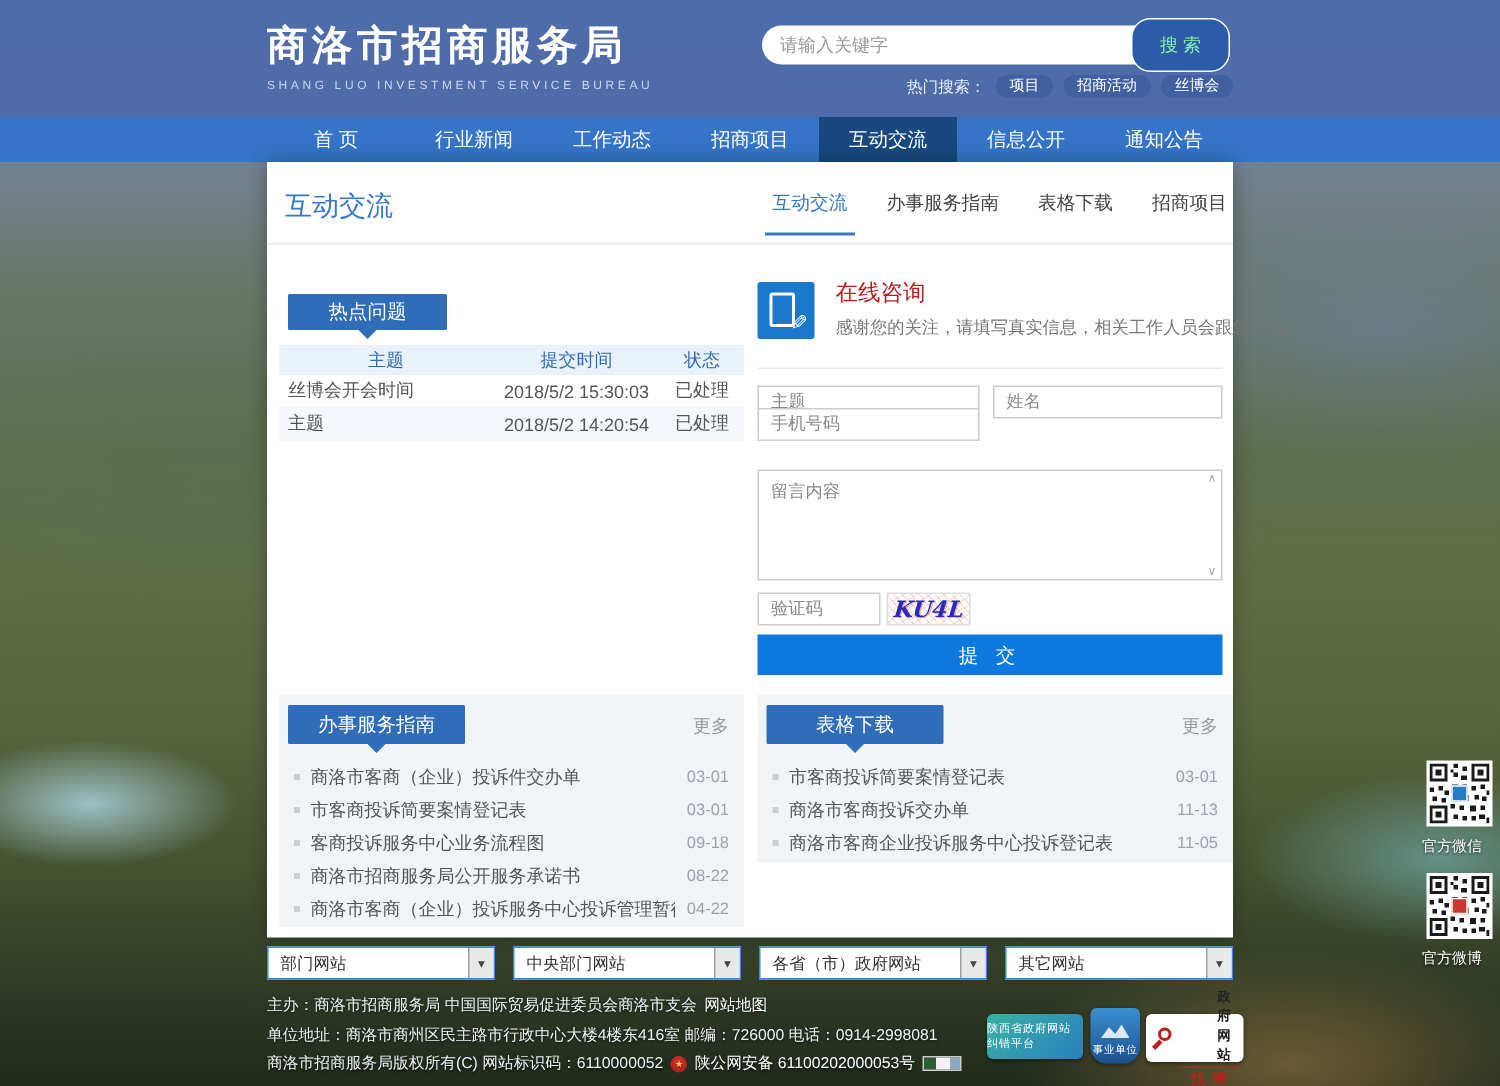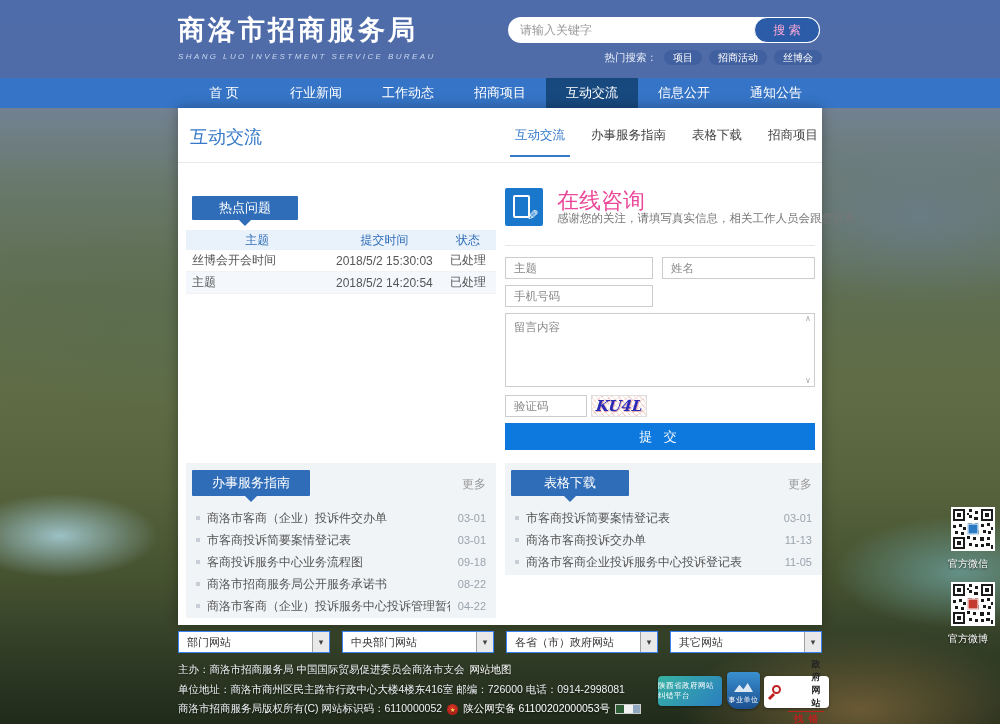--- a/index.html
+++ b/index.html
@@ -15,25 +15,25 @@
       radial-gradient(300px 140px at 15% 45%, rgba(90,110,80,.5), transparent 75%),
       radial-gradient(280px 120px at 92% 30%, rgba(110,130,160,.55), transparent 75%),
       linear-gradient(180deg,#6d84a8 0%,#75849c 12%,#68786a 26%,#5e6e50 40%,#5f6c45 54%,#56633d 67%,#455230 80%,#2d3924 92%,#202b1b 100%);
   }
 
   
   .header { position:absolute; top:0; left:0; width:1000px; height:78px; background:rgba(77,106,170,.95); }
   .header-inner { position:relative; width:644px; height:100%; margin:0 auto; }
   .logo { position:absolute; left:0; top:12px; cursor:pointer; }
   .logo-title { color:#fff; font-size:27px; font-weight:bold; letter-spacing:3px; }
-  .logo-sub { color:#c9d6ef; font-size:8px; letter-spacing:2.4px; margin-top:4px;font-style:italic; }
+  .logo-sub { color:#c9d6ef; font-size:8px; letter-spacing:2.4px; margin-top:4px; }
   .search-box { position:absolute; left:330px; top:17px; width:312px; height:26px; background:#fff; border-radius:13px; display:flex; align-items:center; }
   .search-input { flex:1; height:100%; border:none; outline:none; background:transparent; padding:0 12px; font-size:12px; color:#333; font-family:inherit; }
   .search-input::placeholder { color:#999; }
-  .search-btn { width:66px; height:26px; border-radius:13px; background:#2c5ba8; border:1px solid #fff; color:#f9a8d4; font-size:12px; cursor:pointer; font-family:inherit; }
+  .search-btn { width:66px; height:36px; border-radius:13px; background:#2c5ba8; border:1px solid #fff; color:#86efac; font-size:12px; cursor:pointer; font-family:inherit; }
   .hot-row { position:absolute; right:0; top:50px; display:flex; align-items:center; gap:7px; }
   .hot-label { color:#e8edf8; font-size:10.5px; }
   .tag { background:#41609f; border-radius:8px; color:#fff; font-size:10px; padding:2px 9px; line-height:11px; cursor:pointer; text-decoration:none; }
 
   
   .nav { position:absolute; top:78px; left:0; width:1000px; height:30px; background:#3574c6; }
   .nav-inner { width:644px; height:100%; margin:0 auto; display:flex; }
   .nav-item { flex:1; display:flex; align-items:center; justify-content:center; color:#fff; font-size:13px; cursor:pointer; }
   .nav-item.active { background:#17497f; }
 
@@ -59,21 +59,21 @@
   .hc1 { width:46%; } .hc2 { width:36%; text-align:center; } .hc3 { width:18%; text-align:center; }
   .ht-head .hc1 { text-align:center; }
   .ht-row .hc1 { padding-left:6px; }
   .ht-pag { position:absolute; left:8px; top:180px; width:310px; text-align:center; font-size:11px; color:#666; }
 
   
   .consult-head { position:absolute; left:327px; top:78px; width:310px; height:46px; }
   .consult-icon { position:absolute; left:0; top:2px; width:38px; height:38px; background:#1a78cc; border-radius:2px; }
   .ci-paper { position:absolute; left:8px; top:7px; width:17px; height:23px; border:2px solid #fff; border-radius:2px; }
   .ci-pen { position:absolute; right:4px; bottom:3px; color:#fff; font-size:14px; transform:scaleX(-1); }
-  .consult-title { position:absolute; left:52px; top:0; font-size:22px; color:#ec4899;font-family:Liberation Mono, monospace; }
+  .consult-title { position:absolute; left:52px; top:0; font-size:15px; color:#b91c1c;font-family:Liberation Mono, monospace; }
   .consult-sub { position:absolute; left:52px; top:25px; font-size:11.5px; color:#777; white-space:nowrap; }
   .divider { position:absolute; left:327px; top:137px; width:310px; height:1px; background:#e8e8e8; }
   .fi { position:absolute; height:22px; width:148px; border:1px solid #ccc; font-size:11.5px; padding:0 8px; color:#333; outline:none; font-family:inherit; }
   .fi::placeholder, .fta::placeholder { color:#888; }
   .fta { position:absolute; left:327px; top:205px; width:310px; height:74px; border:1px solid #ccc; font-size:11.5px; padding:6px 16px 6px 8px; color:#333; resize:none; outline:none; font-family:inherit; }
   .ta-scroll { position:absolute; left:624px; top:206px; width:12px; height:72px; display:flex; flex-direction:column; justify-content:space-between; align-items:center; pointer-events:none; }
   .ta-scroll span { color:#aaa; font-size:8px; line-height:10px; cursor:pointer; pointer-events:auto; }
   .captcha-img { position:absolute; left:413px; top:287px; width:56px; height:22px; border:1px solid #ddd; background:#fff; display:flex; align-items:center; justify-content:center; cursor:pointer;
     background-image:repeating-linear-gradient(47deg, rgba(205,75,50,.18) 0 1px, transparent 1px 4px), repeating-linear-gradient(-33deg, rgba(205,75,50,.14) 0 1px, transparent 1px 5px); }
   .captcha-text { font-family:"DejaVu Serif", serif; font-style:italic; font-weight:bold; font-size:15px; color:#2a2ab8; transform:skewX(-6deg); text-shadow:1px 1px 0 rgba(200,60,50,.35); }
@@ -198,21 +198,21 @@
       <span class="ci-paper"></span>
       <span class="ci-pen">✎</span>
     </div>
     <div class="consult-title">在线咨询</div>
     <div class="consult-sub">感谢您的关注，请填写真实信息，相关工作人员会跟您联系！</div>
   </div>
   <div class="divider"></div>
 
   <input class="fi" style="left: 327px; top: 149px;" placeholder="主题">
   <input class="fi" style="left: 484px; top: 149px; width: 153px;" placeholder="姓名">
-  <input class="fi" style="left: 327px; top: 177px;" placeholder="手机号码">
+  <input class="fi" style="left: 327px; top: 164px;" placeholder="手机号码">
   <textarea class="fta" placeholder="留言内容" style=""></textarea>
   <div class="ta-scroll">
     <span>∧</span>
     <span>∨</span>
   </div>
   <input class="fi" style="left: 327px; top: 287px; width: 82px;" placeholder="验证码">
   <div class="captcha-img">
     <span class="captcha-text">KU4L</span>
   </div>
   <button class="submit-btn">提 交</button>

